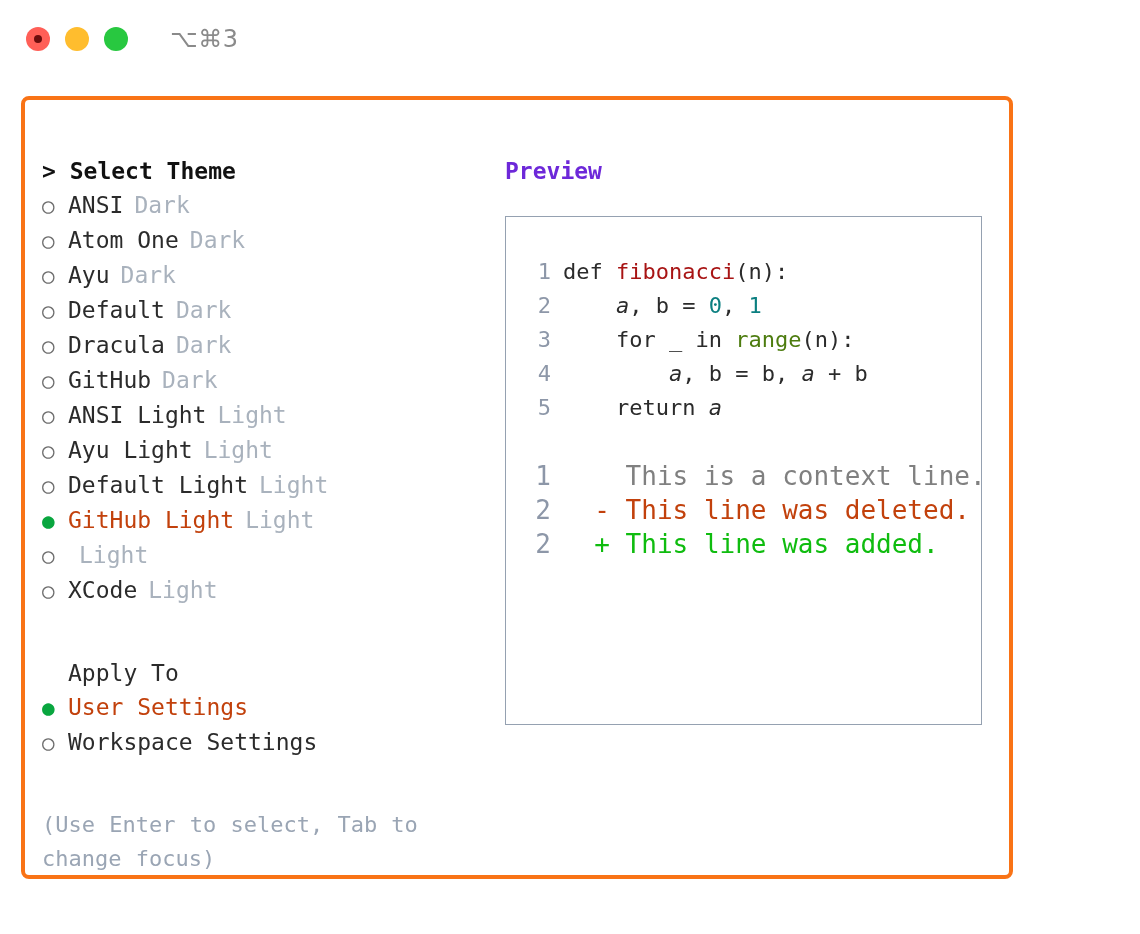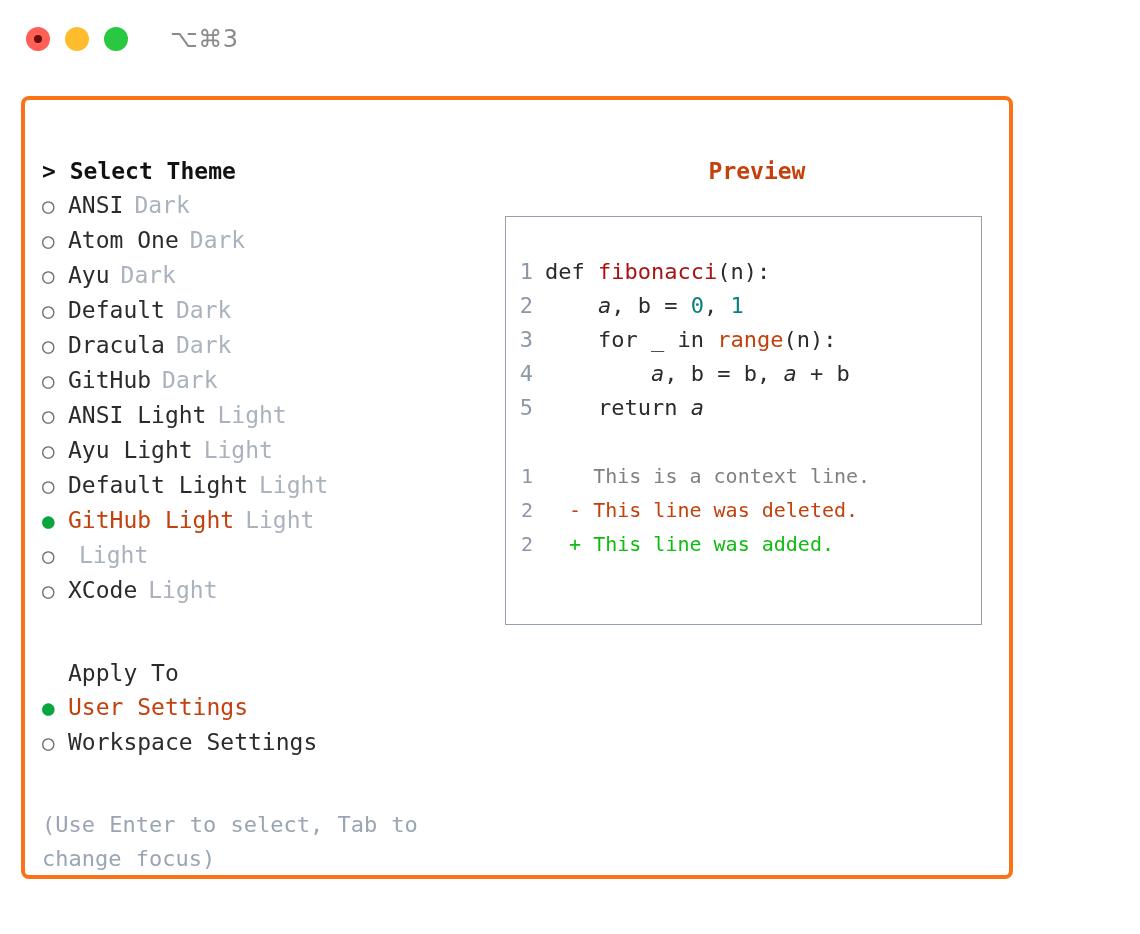--- a/index.html
+++ b/index.html
@@ -148,56 +148,55 @@
   
   .right-col {
     flex: 1;
     padding: 54px 0 0 0;
     box-sizing: border-box;
     position: relative;
   }
   .preview-label {
     font-size: 23px;
     font-weight: bold;
-    color: #c2410c;
+    color: #6d28d9;
     line-height: 34px;
     margin-left: 0;
     white-space: pre;
-    text-align: center;
   }
   .preview-box {
     margin-top: 28px;
     width: 477px;
-    height: 409px;
+    height: 509px;
     border: 1px solid #95a1b1;
     box-sizing: border-box;
     background: #ffffff;
-    padding: 38px 0 0 11px;
+    padding: 38px 0 0 29px;
   }
 
   .code-line {
     font-size: 22px;
     line-height: 34px;
     white-space: pre;
     color: #2b2b2b;
   }
   .lineno {
     color: #8d97a8;
     display: inline-block;
     width: 16px;
     text-align: right;
     margin-right: 12px;
   }
   .tok-func   { color: #a81414; }
   .tok-num    { color: #0b7f80; }
-  .tok-builtin{ color: #c2410c; }
+  .tok-builtin{ color: #4d7c0f; }
   .tok-var    { font-style: italic; }
 
   .diff-gap { height: 34px; }
-  .diff-line { font-size: 20px; line-height: 34px; white-space: pre; }
+  .diff-line { font-size: 26px; line-height: 34px; white-space: pre; }
   .diff-line .lineno { color: #8d97a8; }
   .diff-ctx  { color: #808080; }
   .diff-del  { color: #c2410c; }
   .diff-add  { color: #0fbc0f; }
 </style>
 </head>
 <body>
 
 <div class="app-window">
 

